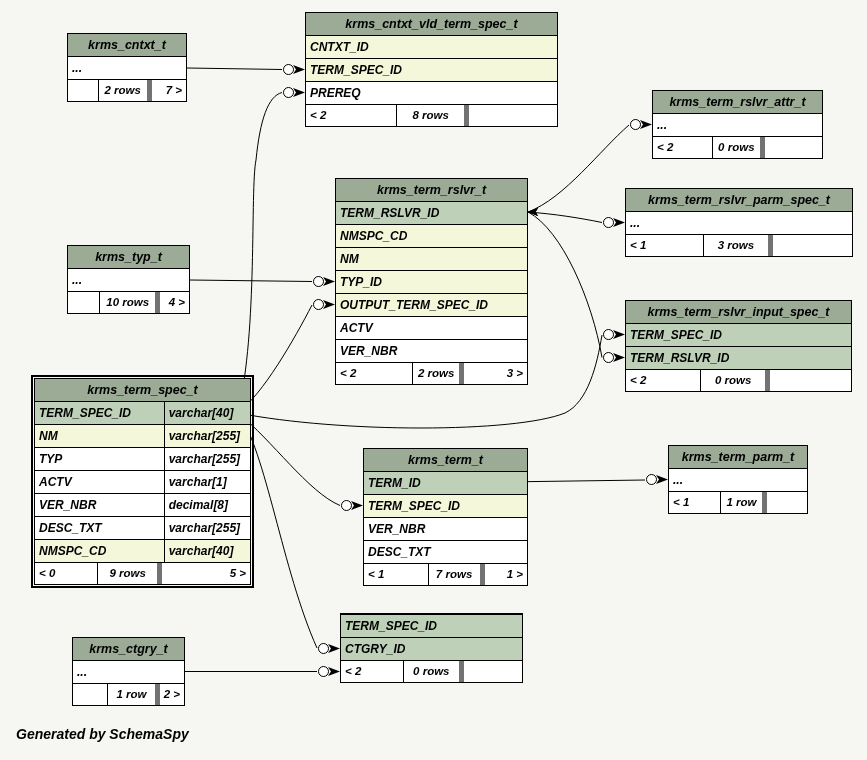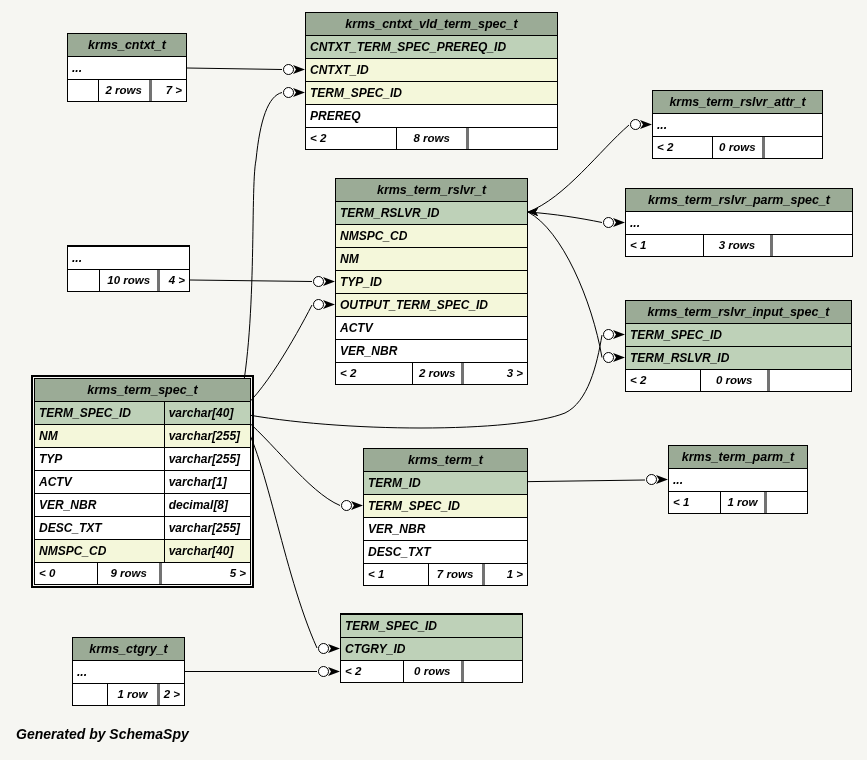--- a/index.html
+++ b/index.html
@@ -45,21 +45,21 @@
     overflow:hidden;
   }
   .t-footer{
     height:21px;line-height:21px;
     border-top:1px solid #000;
     display:flex;
     font-size:11.5px;
   }
   .t-footer span{box-sizing:border-box;overflow:hidden;white-space:nowrap;}
   .t-footer .fl{padding-left:4px;text-align:left;}
-  .t-footer .fc{border-left:1px solid #000;border-right:3px solid #737373;text-align:center;}
+  .t-footer .fc{border-left:1px solid #000;border-right:5px solid #737373;text-align:center;}
   .t-footer .fr{text-align:right;padding-right:4px;}
   .caption{
     position:absolute;left:16px;top:726px;
     font-size:14px;
   }
 </style>
 </head>
 <body>
 
 <div id="diagram">
@@ -140,23 +140,20 @@
           <span class="c-name">...</span>
         </div>
         <div class="t-footer">
           <span class="fl" style="width: 25%;"></span>
           <span class="fc" style="width: 46%;">2 rows</span>
           <span class="fr" style="width: 29%;">7 &gt;</span>
         </div>
       </div>
       <div class="tbl" style="left: 305px; top: 12px; width: 253px;">
         <div class="t-header" style="background: rgb(155, 171, 150);">krms_cntxt_vld_term_spec_t</div>
-        <div class="t-row" style="background: rgb(190, 209, 184);">
-          <span class="c-name">CNTXT_TERM_SPEC_PREREQ_ID</span>
-        </div>
         <div class="t-row" style="background: rgb(244, 247, 218);">
           <span class="c-name">CNTXT_ID</span>
         </div>
         <div class="t-row" style="background: rgb(244, 247, 218);">
           <span class="c-name">TERM_SPEC_ID</span>
         </div>
         <div class="t-row">
           <span class="c-name">PREREQ</span>
         </div>
         <div class="t-footer">
@@ -210,20 +207,21 @@
         <div class="t-row">
           <span class="c-name">VER_NBR</span>
         </div>
         <div class="t-footer">
           <span class="fl" style="width: 40%;">&lt; 2</span>
           <span class="fc" style="width: 27%;">2 rows</span>
           <span class="fr" style="width: 33%;">3 &gt;</span>
         </div>
       </div>
       <div class="tbl" style="left: 67px; top: 245px; width: 123px;">
+        <div class="t-header" style="background: rgb(155, 171, 150);">krms_typ_t</div>
         <div class="t-row">
           <span class="c-name">...</span>
         </div>
         <div class="t-footer">
           <span class="fl" style="width: 26%;"></span>
           <span class="fc" style="width: 50%;">10 rows</span>
           <span class="fr" style="width: 24%;">4 &gt;</span>
         </div>
       </div>
       <div class="tbl" style="left: 625px; top: 300px; width: 227px;">

